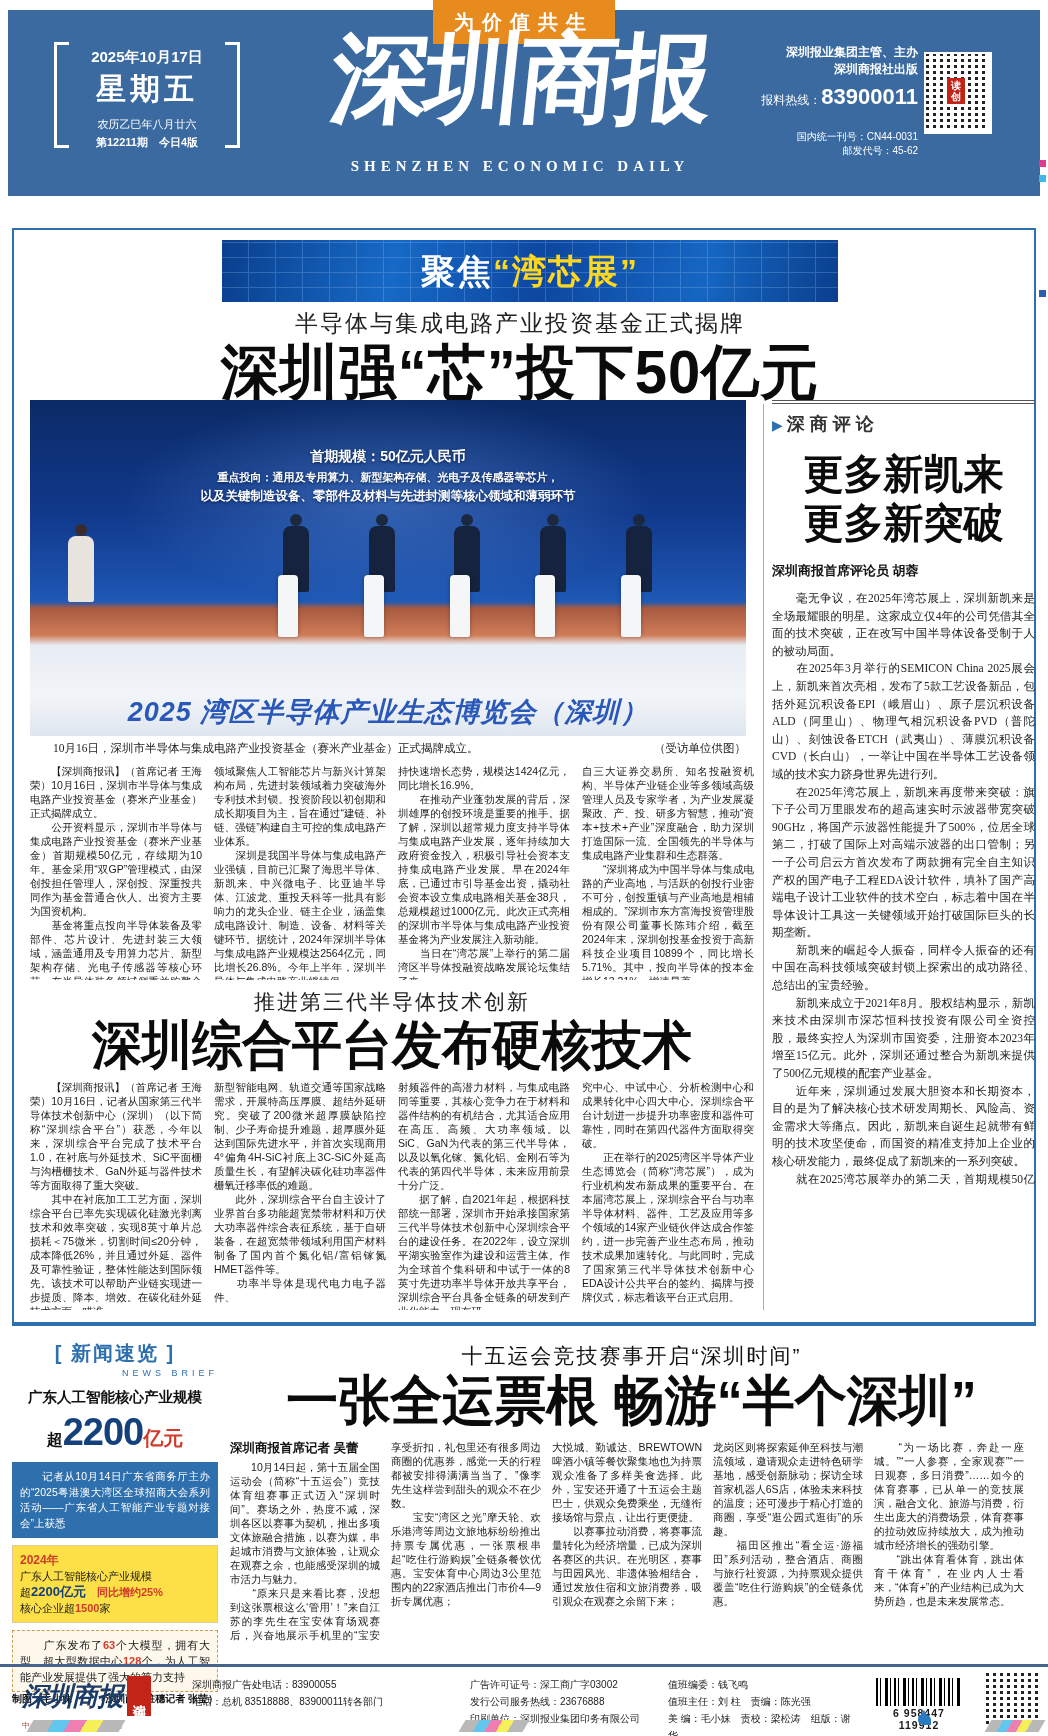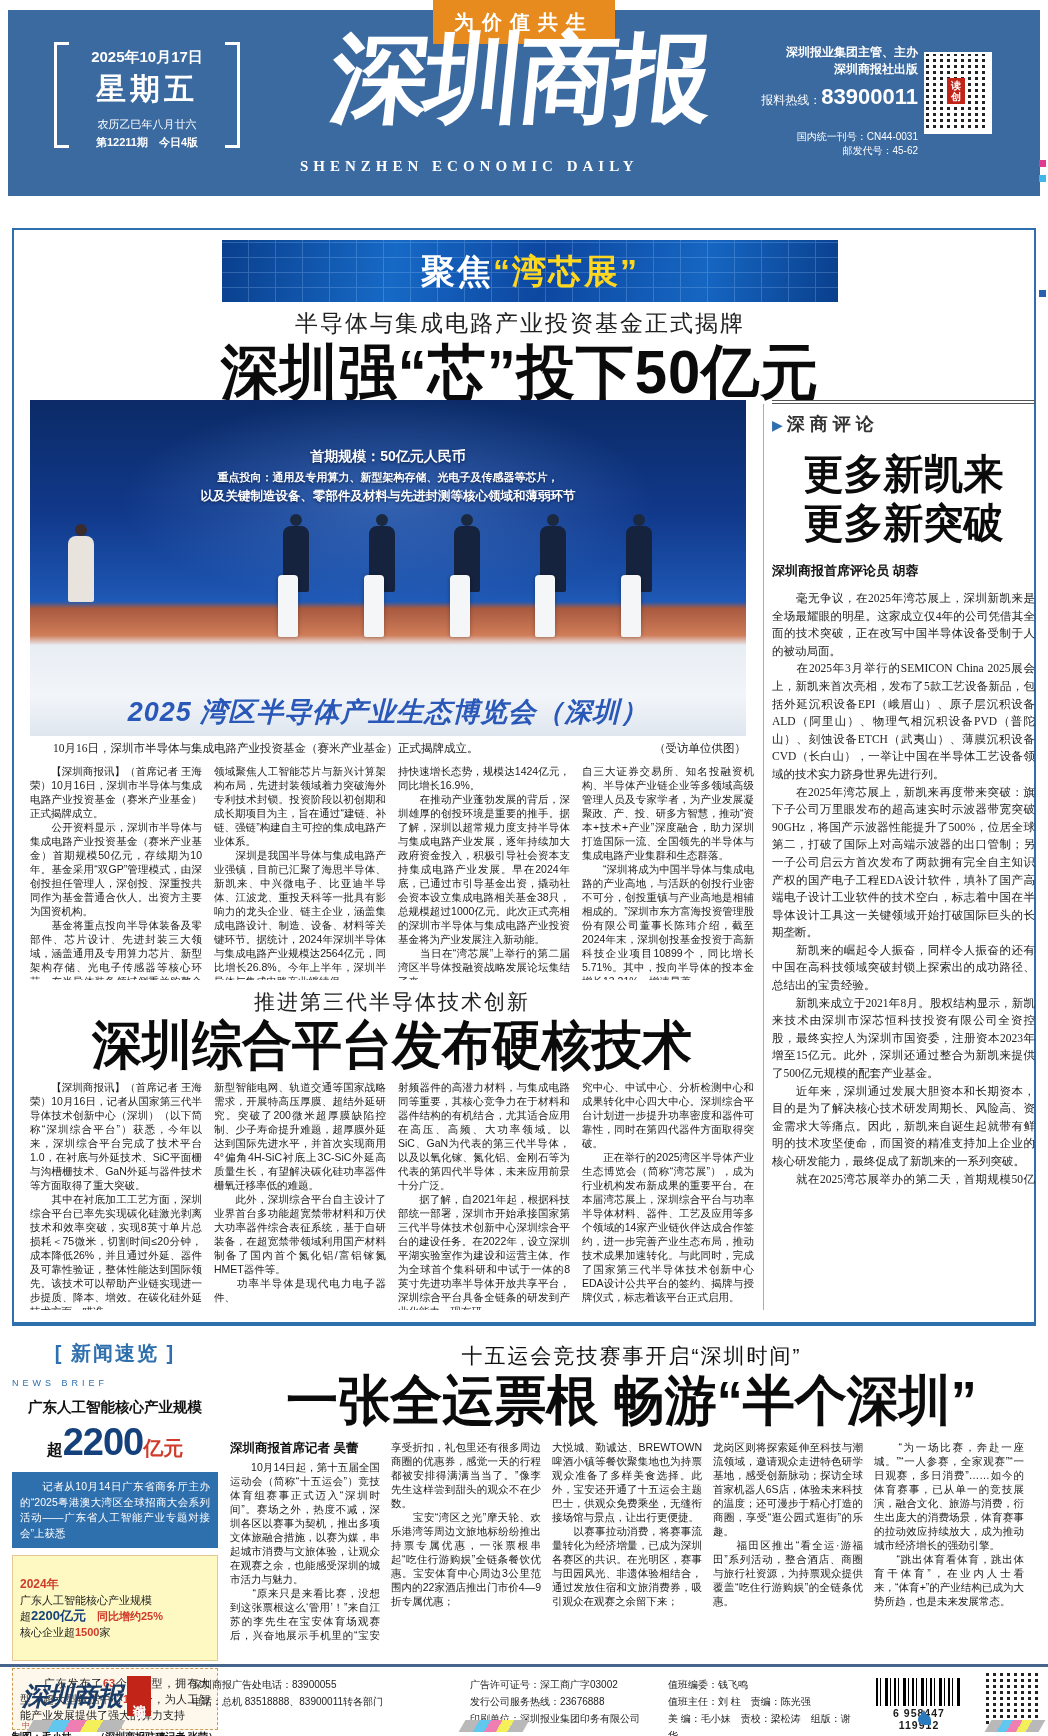--- a/index.html
+++ b/index.html
@@ -15,21 +15,21 @@
   .bracket{position:absolute;top:-4px;bottom:-4px;width:12px;}
   .bracket.l{left:-18px;border-left:3px solid #fff;border-top:3px solid #fff;border-bottom:3px solid #fff;}
   .bracket.r{right:-18px;border-right:3px solid #fff;border-top:3px solid #fff;border-bottom:3px solid #fff;}
   .dl1{font-size:15px;font-weight:bold;margin-top:2px;}
   .dl2{font-size:30px;font-weight:900;letter-spacing:4px;margin-top:2px;}
   .dl3{font-size:11px;margin-top:7px;}
   .dl4{font-size:11px;font-weight:bold;margin-top:3px;}
   .masttitle{left:300px;top:14px;width:440px;height:130px;color:#fff;text-align:center;
              font-family:"Liberation Serif","DejaVu Serif",serif;font-weight:bold;font-size:98px;
              line-height:130px;transform:skewX(-6deg);letter-spacing:-4px;white-space:nowrap;}
-  .mast-en{left:300px;top:158px;width:440px;color:#fff;font-weight:bold;
+  .mast-en{left:300px;top:158px;width:440px;text-align:center;color:#fff;font-weight:bold;
            font-family:"Liberation Serif",serif;font-size:15px;letter-spacing:5px;}
   .mast-right{right:130px;top:44px;width:185px;color:#fff;text-align:right;}
   .mr1{font-size:12px;font-weight:bold;line-height:17px;}
   .mr-hot{font-size:12px;margin-top:6px;white-space:nowrap;}
   .mr-hot b{font-size:22px;letter-spacing:0;}
   .mr2{font-size:10px;margin-top:20px;line-height:14px;}
   .mast-qr{right:56px;top:52px;width:64px;height:78px;background:#fff;padding:2px;}
   .qrpat{width:60px;height:74px;
      background:repeating-linear-gradient(90deg,#222 0 3px,#fff 3px 7px),
                 repeating-linear-gradient(0deg,#222 0 3px,#fff 3px 6px);
@@ -91,29 +91,29 @@
   .cmt-h{margin-top:14px;text-align:center;font-size:40px;font-weight:900;color:#0b0b0b;line-height:48px;
          transform:scaleY(1.02);}
   .cmt-by{margin-top:16px;font-size:13px;font-weight:bold;color:#111;}
   .cmt-body{margin-top:10px;height:600px;overflow:hidden;font-family:"Liberation Serif","DejaVu Serif",serif;
             font-size:11.5px;line-height:17.6px;text-align:justify;white-space:pre-line;color:#222;}
 
   
   .brief{left:12px;top:1340px;width:206px;height:322px;}
   .nb-head{text-align:center;color:#2e6fae;font-size:20px;font-weight:900;letter-spacing:2px;}
   .nb-head::before{content:"[ ";} .nb-head::after{content:" ]";}
-  .nb-en{text-align:left;color:#2e6fae;font-size:9px;letter-spacing:4px;margin-top:11px;}
+  .nb-en{text-align:right;color:#2e6fae;font-size:9px;letter-spacing:4px;margin-top:1px;}
   .nb-title{text-align:center;font-size:14.5px;font-weight:900;margin-top:10px;color:#111;}
   .nb-big{text-align:center;margin-top:4px;}
   .nb-big .p{font-size:16px;font-weight:bold;color:#111;}
   .nb-big .n{font-size:38px;font-weight:900;color:#14407c;letter-spacing:-1px;}
   .nb-big .u{font-size:20px;font-weight:900;color:#d03b2a;}
   .nb-intro{margin-top:8px;background:#2e6fae;color:#fff;font-size:10.5px;line-height:15.5px;
             padding:7px 8px;text-align:justify;}
-  .nb-panel{margin-top:7px;background:#fef9c3;border:1px solid #e3c896;padding:20px 7px;font-size:11px;line-height:16px;}
+  .nb-panel{margin-top:7px;background:#fde047;border:1px solid #e3c896;padding:6px 7px;font-size:11px;line-height:16px;}
   .nb-tag{color:#d03b2a;font-weight:900;font-size:12px;}
   .nb-red{color:#d03b2a;font-weight:900;}
   .nb-b{font-weight:900;font-size:13px;color:#14407c;}
   .nb-note{margin-top:7px;border:1px dashed #cf9a52;background:#fdf7ec;padding:6px 7px;font-size:11px;line-height:16px;
            text-align:justify;}
   .nb-cred{margin-top:0;display:flex;justify-content:space-between;font-size:10px;font-weight:bold;color:#111;}
 
   .kicker3{left:228px;width:807px;top:1342px;text-align:center;font-size:21px;letter-spacing:2px;color:#111;}
   .head3{left:228px;width:807px;top:1366px;text-align:center;font-size:52px;font-weight:900;color:#0b0b0b;
          transform:scaleY(1.04);letter-spacing:0px;white-space:nowrap;}

